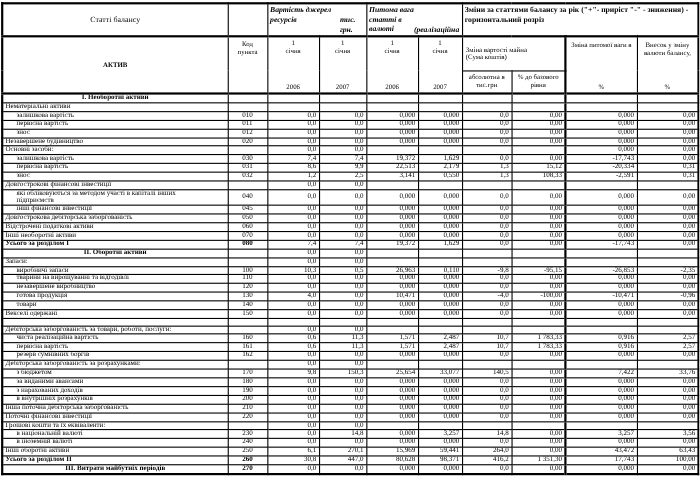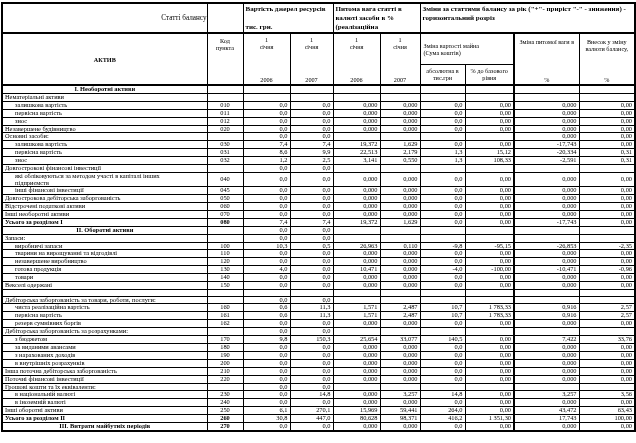--- a/index.html
+++ b/index.html
@@ -16,23 +16,23 @@
     border-collapse:collapse; table-layout:fixed;
     width:633px; margin:2px 0 0 1px;
     border:2px solid #000;
   }
   th, td {
     border:1px solid #000; padding:0; margin:0;
     font-weight:normal; overflow:hidden; vertical-align:middle;
   }
   
   tr.band1 th { height:28px; border-bottom:2px solid #000; }
-  th.h-articles { font-size:7.2px; text-align:right; }
+  th.h-articles { font-size:7.2px; text-align:center; }
   th.h-group { font-weight:bold; font-size:7px; text-align:left; vertical-align:top; padding:1px 2px; line-height:8.5px; }
-  .h-stack { display:flex; flex-direction:column; height:26px; }
+  .h-stack { display:flex; flex-direction:row; height:26px;font-style:italic; }
   .h-stack .bottom { margin-top:auto; }
   
   tr.band2 th { font-size:6.2px; line-height:7px; }
   th.h-aktiv { font-weight:bold; font-size:8px; text-align:center; }
   th.h-code { text-align:center; vertical-align:top; padding-top:3px; }
   th.h-date { text-align:center; }
   .date-stack { display:flex; flex-direction:column; align-items:center; height:50px; padding:2px 0 1px 0; }
   .date-stack .year { margin-top:auto; }
   th.h-chg { text-align:left; padding:2px 3px; height:30px; vertical-align:middle; }
   tr.band2sub th { height:20px; text-align:center; padding:1px; }

